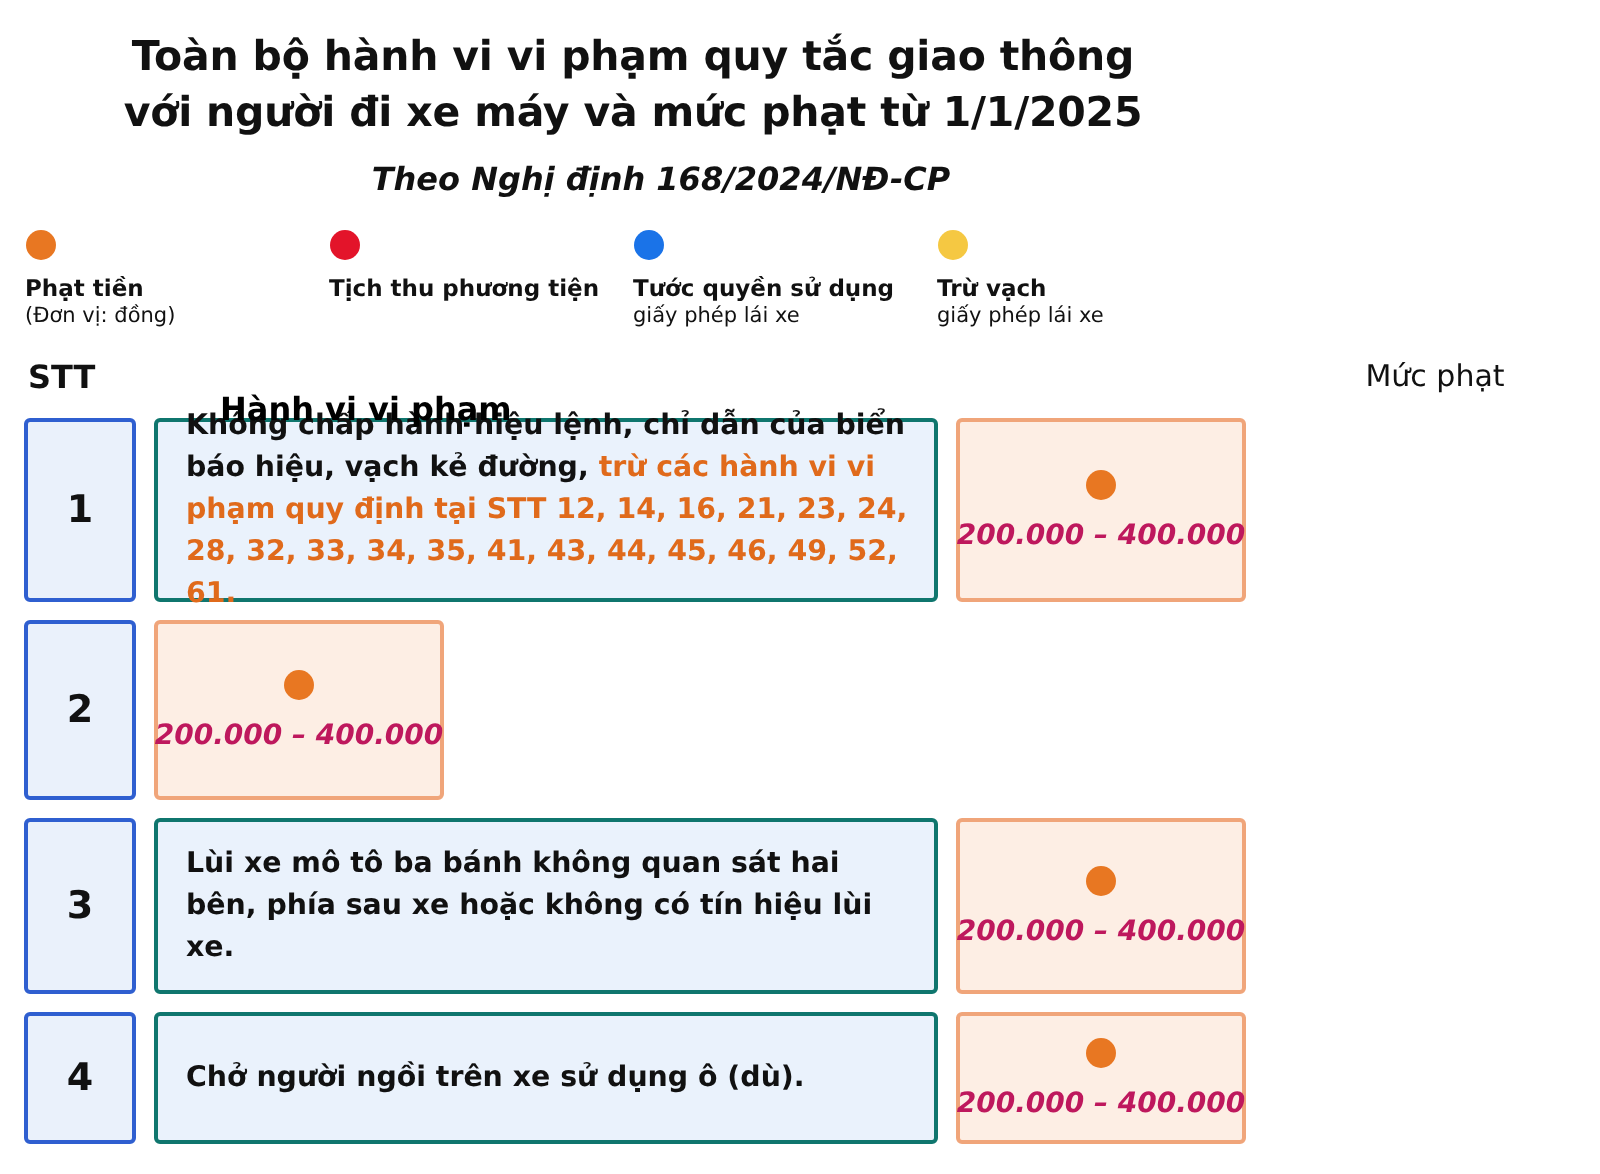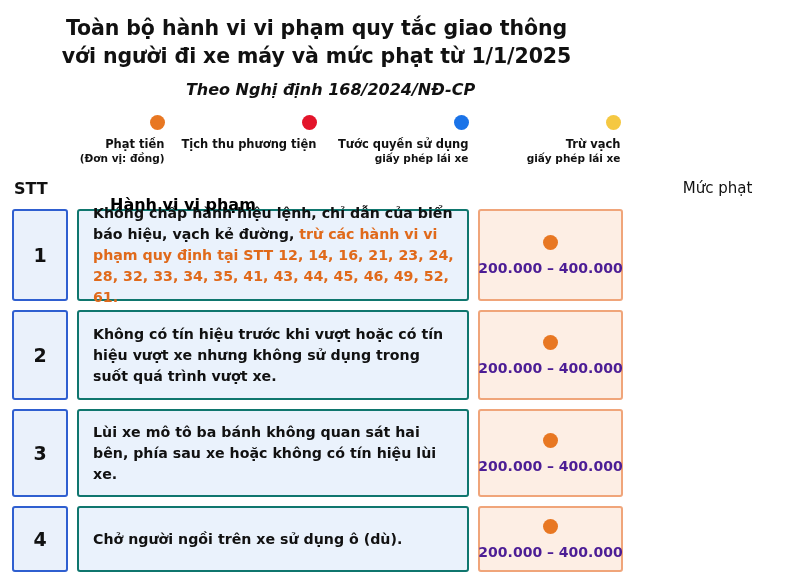--- a/index.html
+++ b/index.html
@@ -48,37 +48,37 @@
     display: flex;
     justify-content: center;
     align-items: flex-start;
     gap: 0px;
   }
   .legend-item {
     width: 152px;
     text-align: center;
     display: flex;
     flex-direction: column;
-    align-items: flex-end;
+    align-items: flex-start;
   }
   .legend-dot {
     width: 15px;
     height: 15px;
     border-radius: 50%;
     margin-bottom: 7px;
   }
   .legend-label {
     font-size: 11.5px;
     font-weight: bold;
     color: #111111;
     line-height: 1.3;
   }
   .legend-sub {
     font-size: 10.5px;
-    font-weight: bold;
+    font-weight: normal;
     color: #111111;
     line-height: 1.3;
   }
 
   
   .col-heads {
     position: relative;
     height: 26px;
     margin-top: 14px;
   }
@@ -171,21 +171,22 @@
   .fine-dot {
     width: 15px;
     height: 15px;
     border-radius: 50%;
     background: #e87722;
     margin-bottom: 10px;
   }
   .fine-text {
     font-size: 14px;
     font-weight: bold;
-    color: #4c1d95;
+    font-style: italic;
+    color: #be185d;
     white-space: nowrap;
   }
 
   .r1 { height: 92px; }
   .r2 { height: 90px; }
   .r3 { height: 88px; }
   .r4 { height: 66px; }
 </style>
 </head>
 <body>
@@ -243,25 +244,20 @@
         </div>
       </div>
       <div class="cell-fine">
         <span class="fine-dot"></span>
         <span class="fine-text">200.000 – 400.000</span>
       </div>
     </div>
 
     <div class="row r2">
       <div class="cell-stt">2</div>
-      <div class="cell-act">
-        <div class="act-text">
-          <span>Không có tín hiệu trước khi vượt hoặc có tín hiệu vượt xe nhưng không sử dụng trong suốt quá trình vượt xe.</span>
-        </div>
-      </div>
       <div class="cell-fine">
         <span class="fine-dot"></span>
         <span class="fine-text">200.000 – 400.000</span>
       </div>
     </div>
 
     <div class="row r3">
       <div class="cell-stt">3</div>
       <div class="cell-act">
         <div class="act-text">

